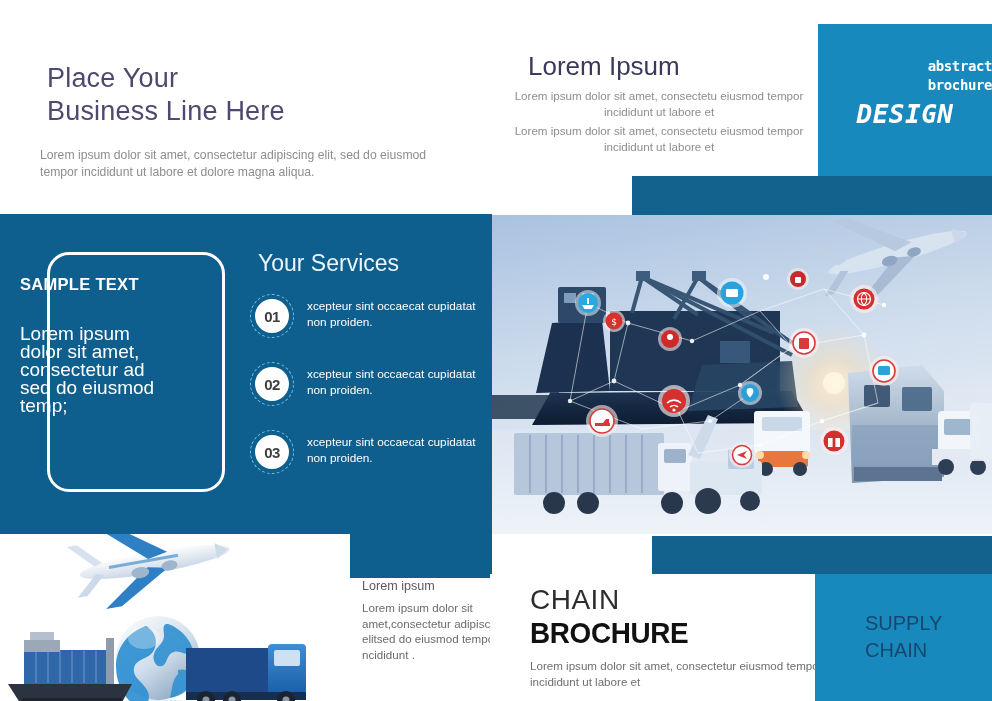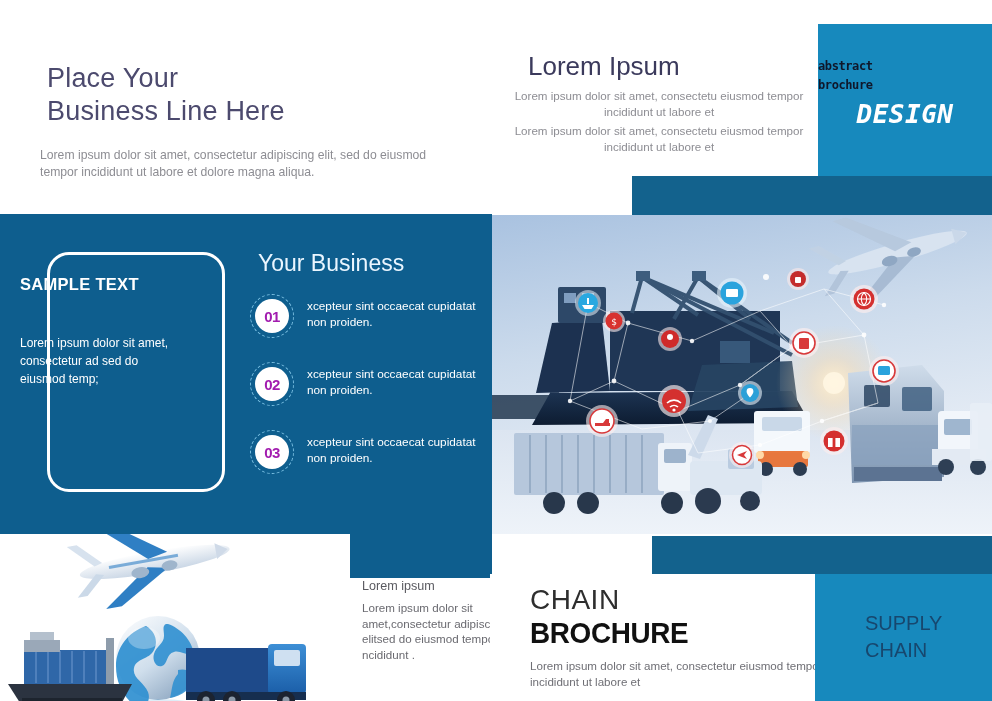--- a/index.html
+++ b/index.html
@@ -18,52 +18,52 @@
   #tm-block{position:absolute;left:500px;top:0;width:318px;height:152px;background:#ffffff;}
   #tm-title{position:absolute;left:0;top:27px;width:290px;text-align:left;padding-left:28px;
     font-size:26px;line-height:30px;color:#3b3a5c;font-weight:400;}
   #tm-p1{position:absolute;left:14px;top:64px;width:290px;text-align:center;
     font-size:11.6px;line-height:16px;color:#8d8d93;}
   #tm-p2{position:absolute;left:14px;top:99px;width:290px;text-align:center;
     font-size:11.6px;line-height:16px;color:#8d8d93;}
 
   
   #tr-cyan{position:absolute;left:818px;top:0;width:174px;height:152px;background:#1789bd;}
-  #ab-line1,#ab-line2{width:100%;text-align:left;color:#0f172a;
-    font-family:"DejaVu Sans Mono",monospace;font-weight:700;font-size:12px;line-height:19px;letter-spacing:-0.4px;}
+  #ab-line1,#ab-line2{width:100%;text-align:right;color:#ffffff;
+    font-family:"DejaVu Sans Mono",monospace;font-weight:700;font-size:14px;line-height:19px;letter-spacing:-0.4px;}
   #ab-wrap{position:absolute;left:0;top:33px;width:174px;}
   #ab-design{width:100%;text-align:center;color:#ffffff;
     font-family:"DejaVu Sans Mono",monospace;font-weight:700;font-size:26px;line-height:31px;
     letter-spacing:0.5px;margin-top:4px;font-style:italic;}
 
   
   #tr-darkbar{position:absolute;left:632px;top:152px;width:360px;height:39px;background:#13628d;}
 
   
   #services{position:absolute;left:0;top:190px;width:492px;height:364px;background:#0e5e8e;}
 
   #sample-box{position:absolute;left:47px;top:38px;width:178px;height:240px;
     border:3.5px solid #ffffff;border-radius:22px;box-sizing:border-box;}
   #sample-title{position:absolute;left:20px;top:60px;width:150px;
     color:#ffffff;font-weight:700;font-size:16.5px;line-height:20px;letter-spacing:.3px;}
-  #sample-p1{position:absolute;left:20px;top:120px;width:152px;
-    color:#ffffff;font-size:12px;line-height:18px;}
+  #sample-p1{position:absolute;left:20px;top:111px;width:152px;
+    color:#ffffff;font-size:19px;line-height:18px;}
   #sample-p2{position:absolute;left:20px;top:180px;width:152px;
     color:#ffffff;font-size:12.6px;line-height:18px;}
 
   #svc-head{position:absolute;left:258px;top:226px;width:230px;
     color:#eaf6ff;font-size:23px;line-height:27px;font-weight:400;}
 
   .svc-item{position:absolute;left:250px;width:236px;height:52px;}
   .svc-badge{position:absolute;left:0;top:0;width:44px;height:44px;}
   .svc-ring{position:absolute;left:0;top:0;width:44px;height:44px;border-radius:50%;
     border:1.5px dashed #8fd2f2;box-sizing:border-box;opacity:.85;}
   .svc-disc{position:absolute;left:5px;top:5px;width:34px;height:34px;border-radius:50%;
     background:#ffffff;display:flex;align-items:center;justify-content:center;
-    color:#a21caf;font-weight:700;font-size:15px;letter-spacing:-.5px;text-align:right;}
+    color:#404040;font-weight:700;font-size:15px;letter-spacing:-.5px;text-align:right;}
   .svc-text{position:absolute;left:57px;top:4px;width:180px;
     color:#ffffff;font-size:11.8px;line-height:16px;}
 
   
   #hero{position:absolute;left:492px;top:191px;width:500px;height:319px;overflow:hidden;
     background:linear-gradient(170deg,#b9cde6 0%,#cfdcee 35%,#e9eef6 62%,#dfe7f2 100%);}
 
   
   #bl-img{position:absolute;left:0;top:510px;width:350px;height:191px;overflow:hidden;
     background:linear-gradient(180deg,#ffffff 0%,#fbfcfd 62%,#eef2f6 100%);}
@@ -118,21 +118,21 @@
   </div>
 
   <div id="tr-darkbar"></div>
 
   <div id="services">
     <div id="sample-box"></div>
     <div id="sample-title">SAMPLE TEXT</div>
     <div id="sample-p1">Lorem ipsum dolor sit amet, consectetur ad sed do eiusmod temp;</div>
   </div>
 
-  <div id="svc-head">Your Business</div>
+  <div id="svc-head">Your Services</div>
 
   <div class="svc-item" style="top:270px;">
     <div class="svc-badge">
       <div class="svc-ring"></div>
       <div class="svc-disc">01</div>
     </div>
     <div class="svc-text">xcepteur sint occaecat cupidatat non proiden.</div>
   </div>
 
   <div class="svc-item" style="top:338px;">

